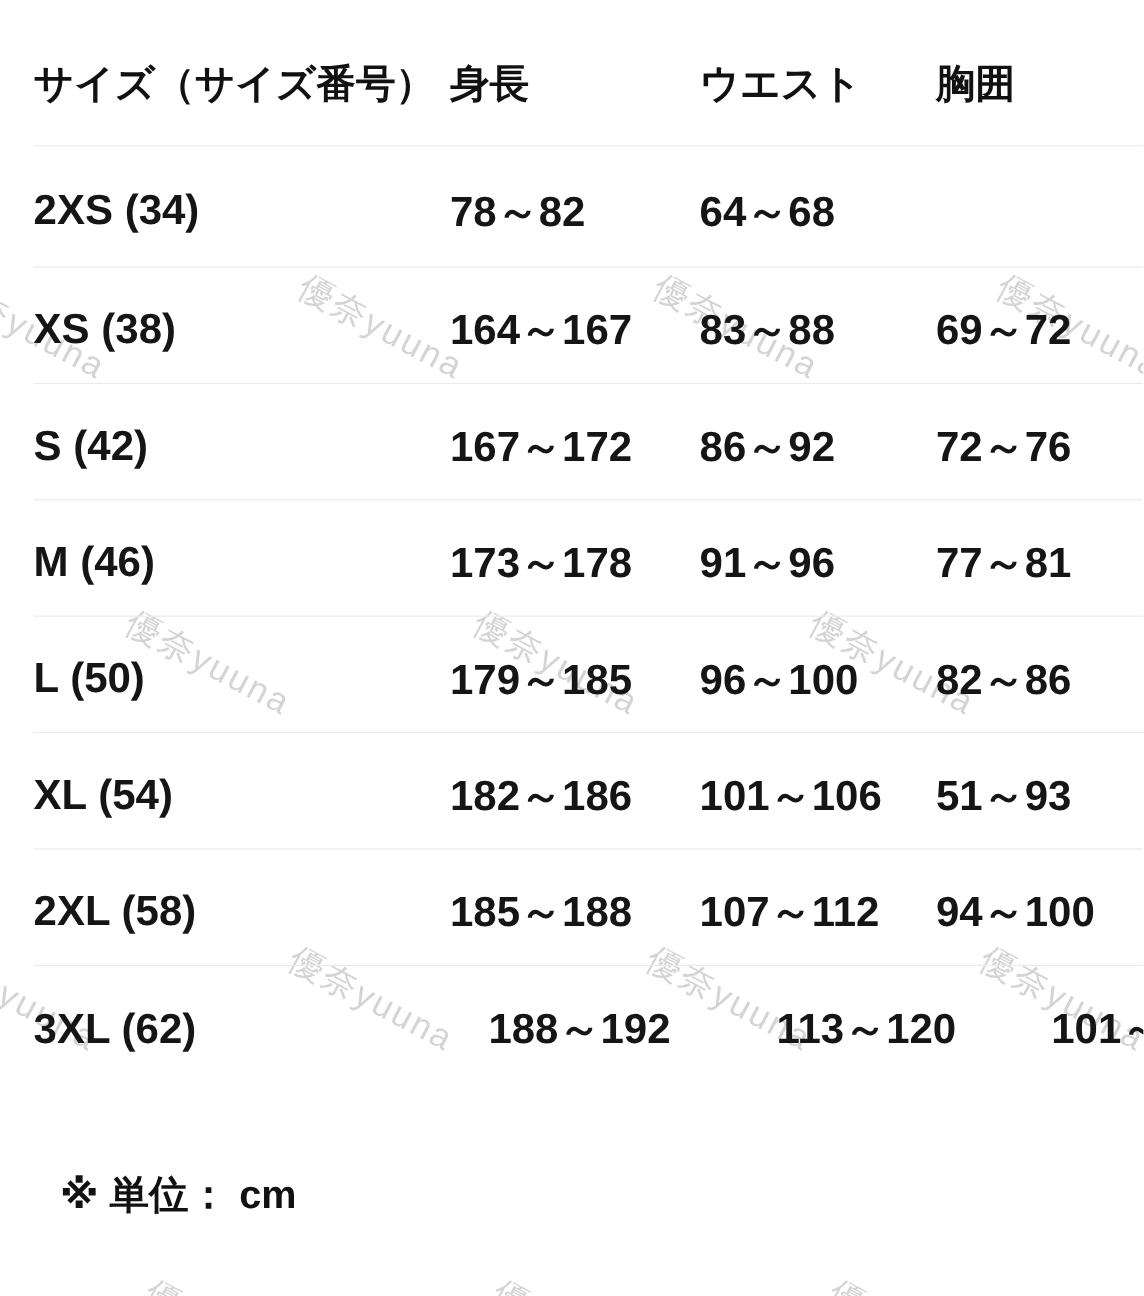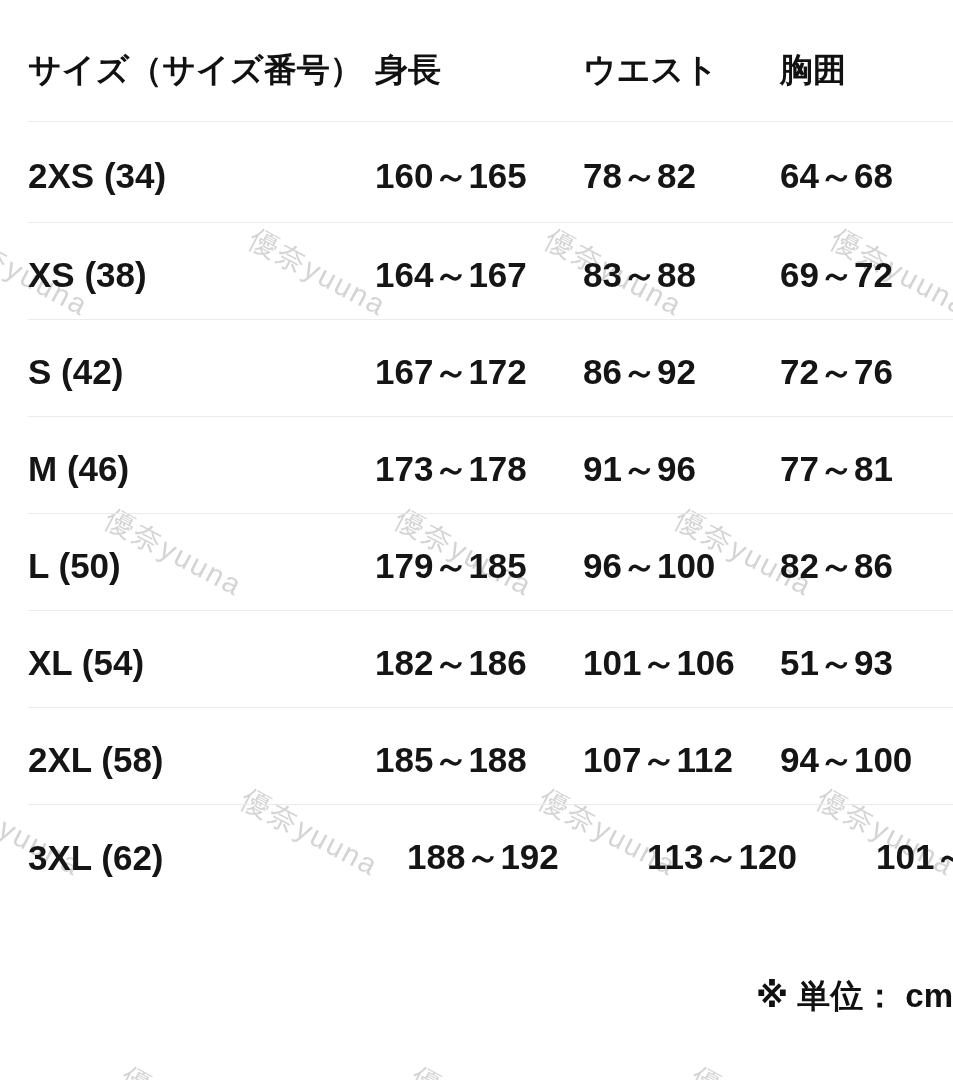--- a/index.html
+++ b/index.html
@@ -60,21 +60,20 @@
   .drow.first { height: 101px; }
   .drow.last { border-bottom: none; gap: 32px; }
   .cell { white-space: nowrap; }
 
   
   .note {
     margin: 72px 0 0 50px;
     font-size: 33px;
     font-weight: 700;
     color: #111111;
-    text-align: right;
   }
 </style>
 </head>
 <body>
 
 <div class="canvas">
 
   <div class="watermark-layer">
       <span class="watermark" style="left: -38px; top: 220px; color: rgb(212, 212, 212);">優奈yuuna</span>
       <span class="watermark" style="left: 260px; top: 220px; color: rgb(212, 212, 212);">優奈yuuna</span>
@@ -97,21 +96,20 @@
 
       <div class="hrow">
         <div class="cell">サイズ（サイズ番号）</div>
         <div class="cell">身長</div>
         <div class="cell">ウエスト</div>
         <div class="cell">胸囲</div>
       </div>
 
       <div class="drow first">
         <div class="cell">2XS (34)</div>
-        <div class="cell">160～165</div>
         <div class="cell">78～82</div>
         <div class="cell">64～68</div>
       </div>
 
       <div class="drow">
         <div class="cell">XS (38)</div>
         <div class="cell">164～167</div>
         <div class="cell">83～88</div>
         <div class="cell">69～72</div>
       </div>

